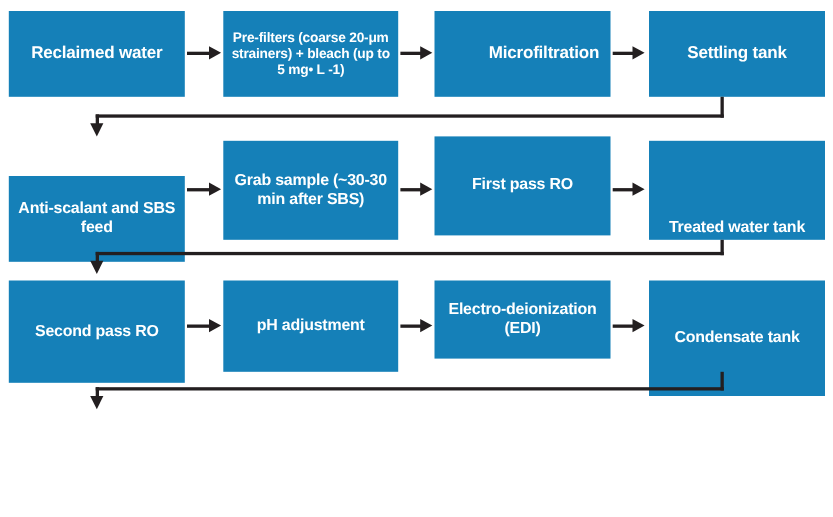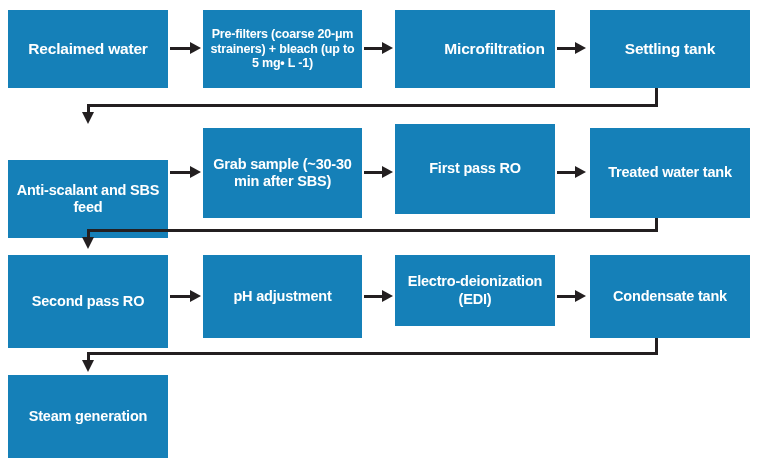--- a/index.html
+++ b/index.html
@@ -118,21 +118,21 @@
   <div class="hline" style="left:364px; top:171px; width:20px;"></div>
   <div class="arrow-right" style="left:382px; top:165.5px;"></div>
 
   <div class="node mid" style="left:395px; top:124px; width:160px; height:90px;">
     <span>First pass RO</span>
   </div>
 
   <div class="hline" style="left:557px; top:171px; width:20px;"></div>
   <div class="arrow-right" style="left:575px; top:165.5px;"></div>
 
-  <div class="node mid" style="left:590px; top:128px; width:160px; height:90px;">
+  <div class="node mid" style="left:590px; top:128px; width:160px; height:90px;align-items:flex-end;">
     <span>Treated water tank</span>
   </div>
 
   <div class="vline" style="left:655px; top:218px; height:14px;"></div>
   <div class="hline" style="left:87px; top:229px; width:571px;"></div>
   <div class="vline" style="left:87px; top:229px; height:11px;"></div>
   <div class="arrow-down" style="left:82px; top:237px;"></div>
 
   <div class="node mid" style="left:8px; top:255px; width:160px; height:93px;">
     <span>Second pass RO</span>
@@ -148,26 +148,23 @@
   <div class="hline" style="left:364px; top:295px; width:20px;"></div>
   <div class="arrow-right" style="left:382px; top:289.5px;"></div>
 
   <div class="node mid" style="left:395px; top:255px; width:160px; height:71px;">
     <span>Electro-deionization (EDI)</span>
   </div>
 
   <div class="hline" style="left:557px; top:295px; width:20px;"></div>
   <div class="arrow-right" style="left:575px; top:289.5px;"></div>
 
-  <div class="node mid" style="left:590px; top:255px; width:160px; height:83px;">
+  <div class="node mid" style="left:590px; top:255px; width:160px; height:105px;">
     <span>Condensate tank</span>
   </div>
 
   <div class="vline" style="left:655px; top:338px; height:17px;"></div>
   <div class="hline" style="left:87px; top:352px; width:571px;"></div>
   <div class="vline" style="left:87px; top:352px; height:11px;"></div>
   <div class="arrow-down" style="left:82px; top:360px;"></div>
 
-  <div class="node mid" style="left:8px; top:375px; width:160px; height:83px;">
-    <span>Steam generation</span>
-  </div>
 
 </div>
 
 </body></html>

